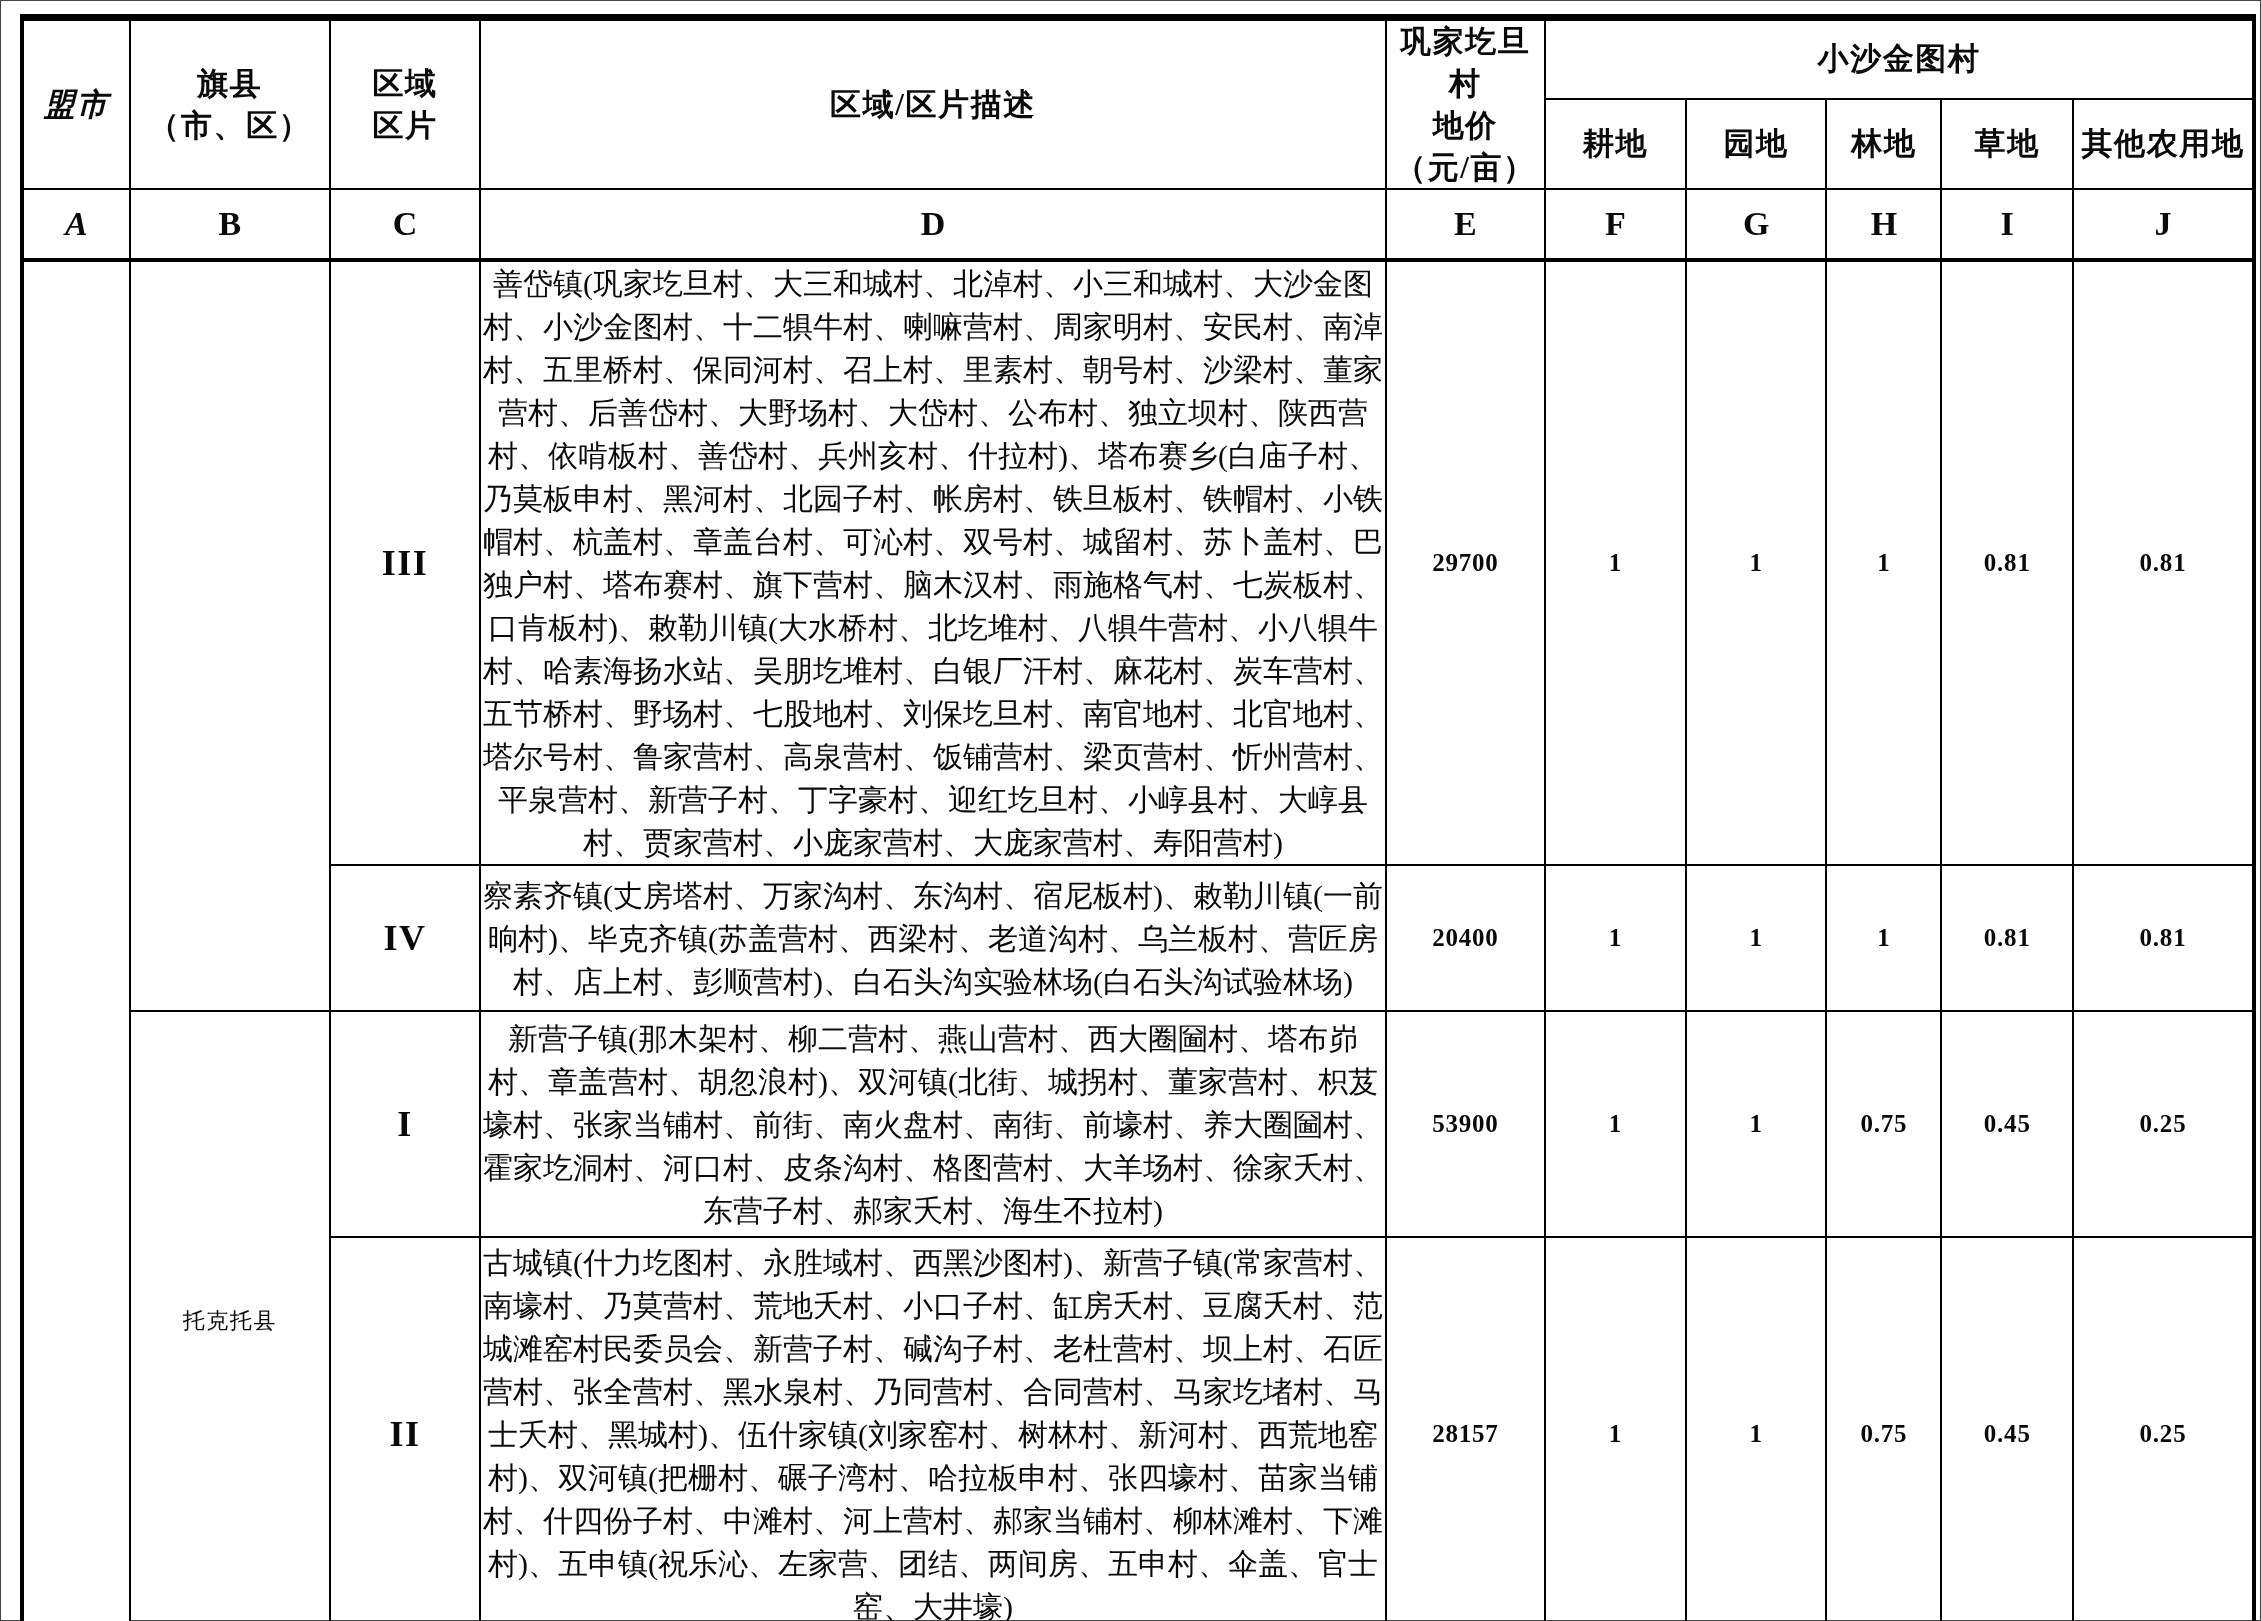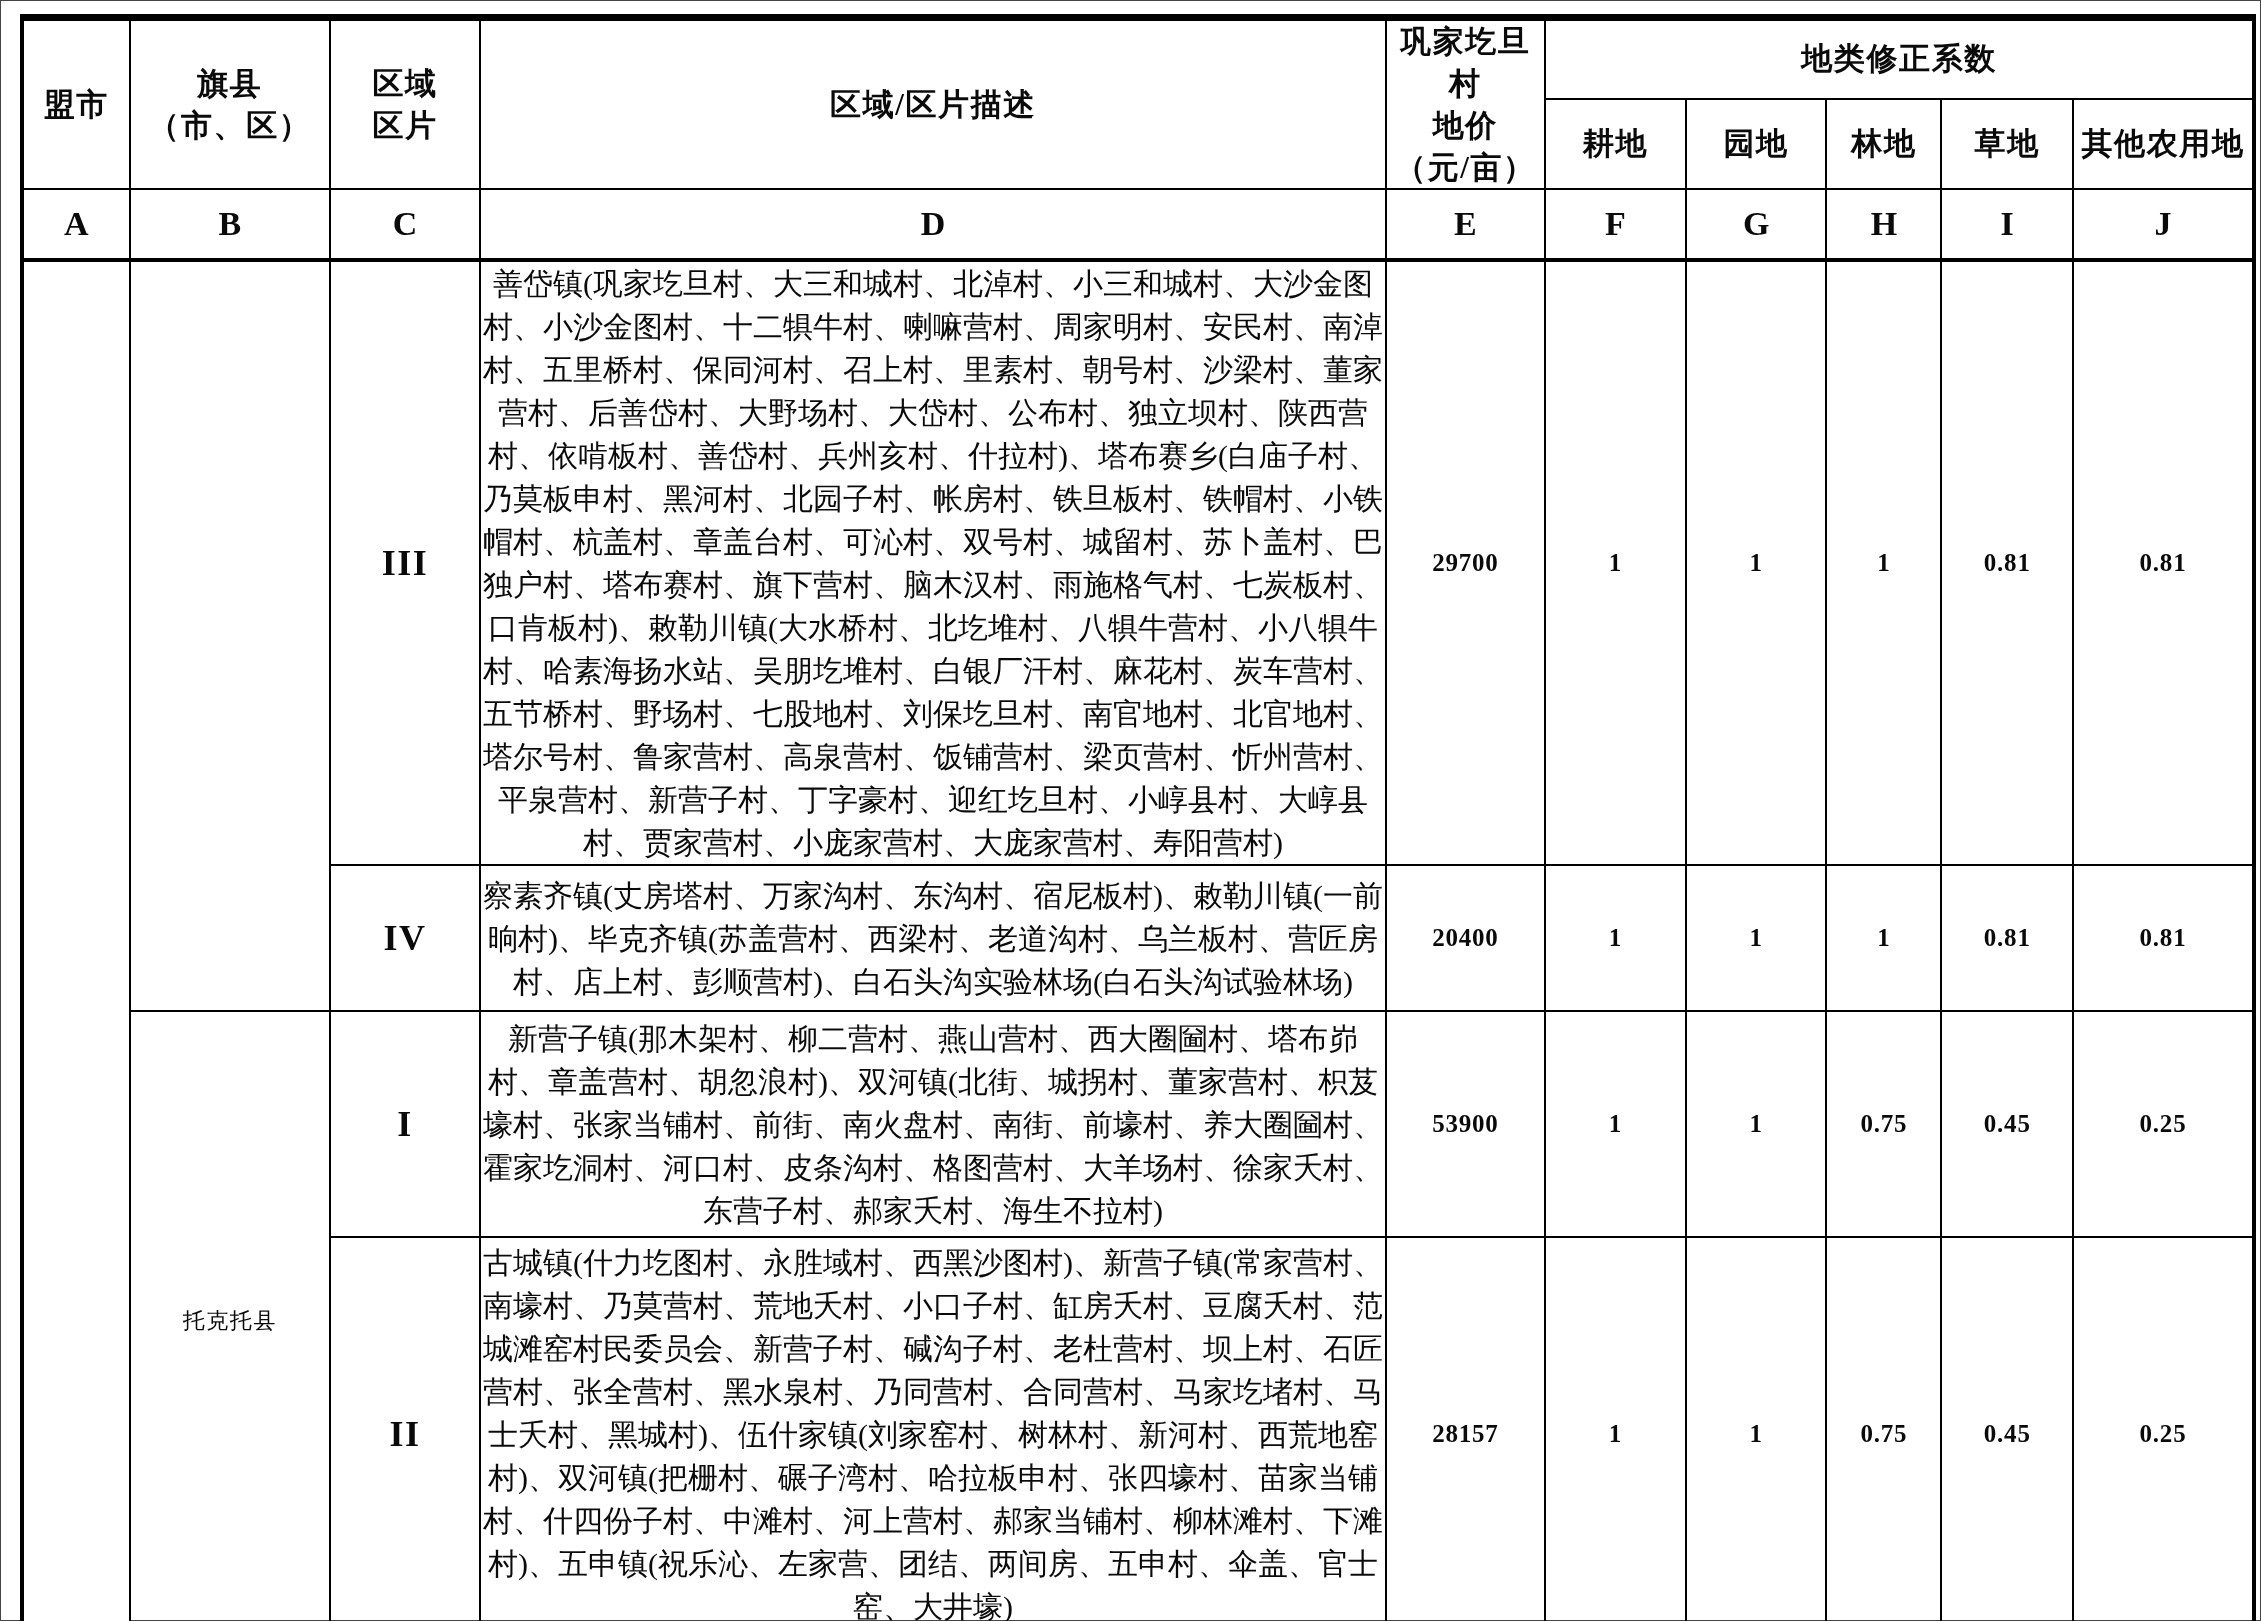--- a/index.html
+++ b/index.html
@@ -24,21 +24,21 @@
     border: 2.4px solid #000;
     text-align: center;
     vertical-align: middle;
     overflow: hidden;
     box-sizing: border-box;
     padding: 0;
   }
   
   .t-top    { border-top-width: 7.3px !important; }
   .t-bottom { border-bottom-width: 6.5px !important; }
-  .t-left   { border-left-width: 4.1px !important; }
+  .t-left   { border-left-width: 4.1px !important; font-style: italic; }
   .t-right  { border-right-width: 4.1px !important; }
   .thick-under { border-bottom-width: 4.9px !important; }
 
   td.hdr {
     font-size: 31px;
     font-weight: bold;
     line-height: 1.35;
     white-space: pre-line;
     letter-spacing: 1.6px;
   }
@@ -93,21 +93,21 @@
         <tr style="height:79px;">
       <td class="hdr t-top t-left" rowspan="2">盟市</td>
       <td class="hdr t-top" rowspan="2">旗县
 （市、区）</td>
       <td class="hdr t-top" rowspan="2">区域
 区片</td>
       <td class="hdr t-top" rowspan="2">区域/区片描述</td>
       <td class="hdr t-top" rowspan="2">巩家圪旦村
 地价
 （元/亩）</td>
-      <td class="hdr t-top t-right" colspan="5">地类修正系数</td>
+      <td class="hdr t-top t-right" colspan="5">小沙金图村</td>
     </tr>
 
     <tr style="height:88px;">
       <td class="hdr">耕地</td>
       <td class="hdr">园地</td>
       <td class="hdr">林地</td>
       <td class="hdr">草地</td>
       <td class="hdr t-right">其他农用地</td>
     </tr>
 

